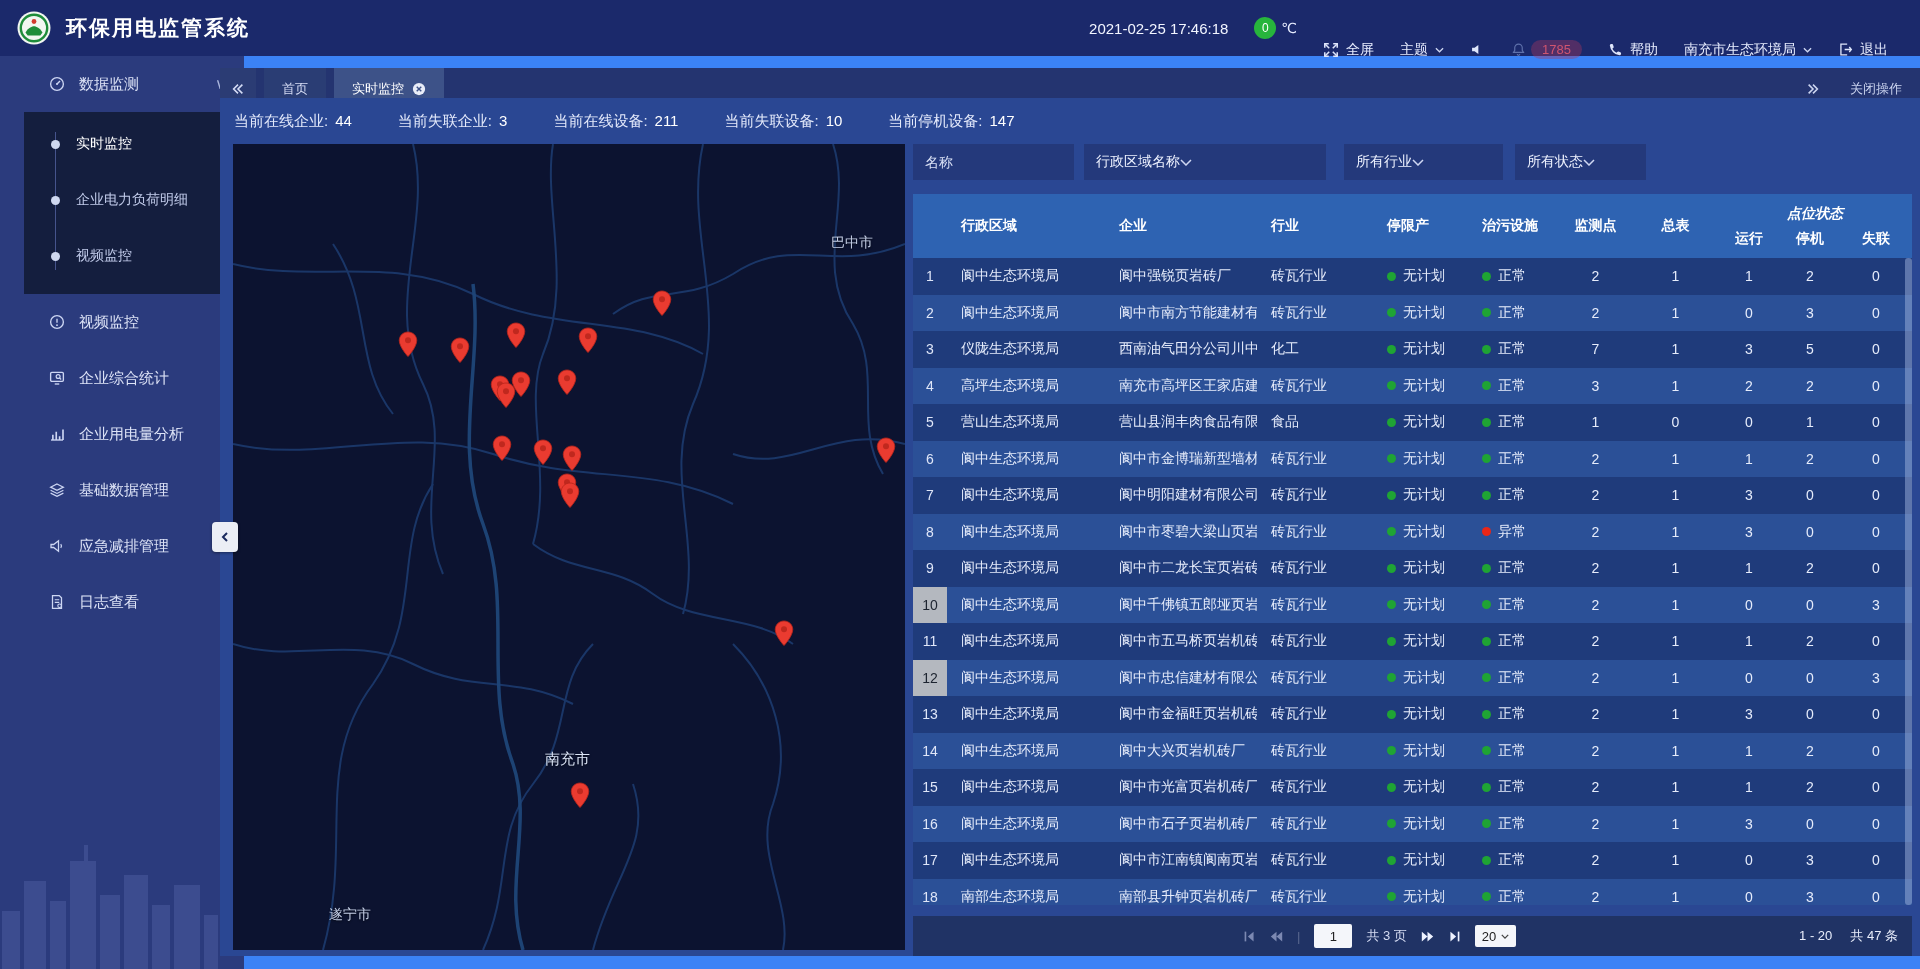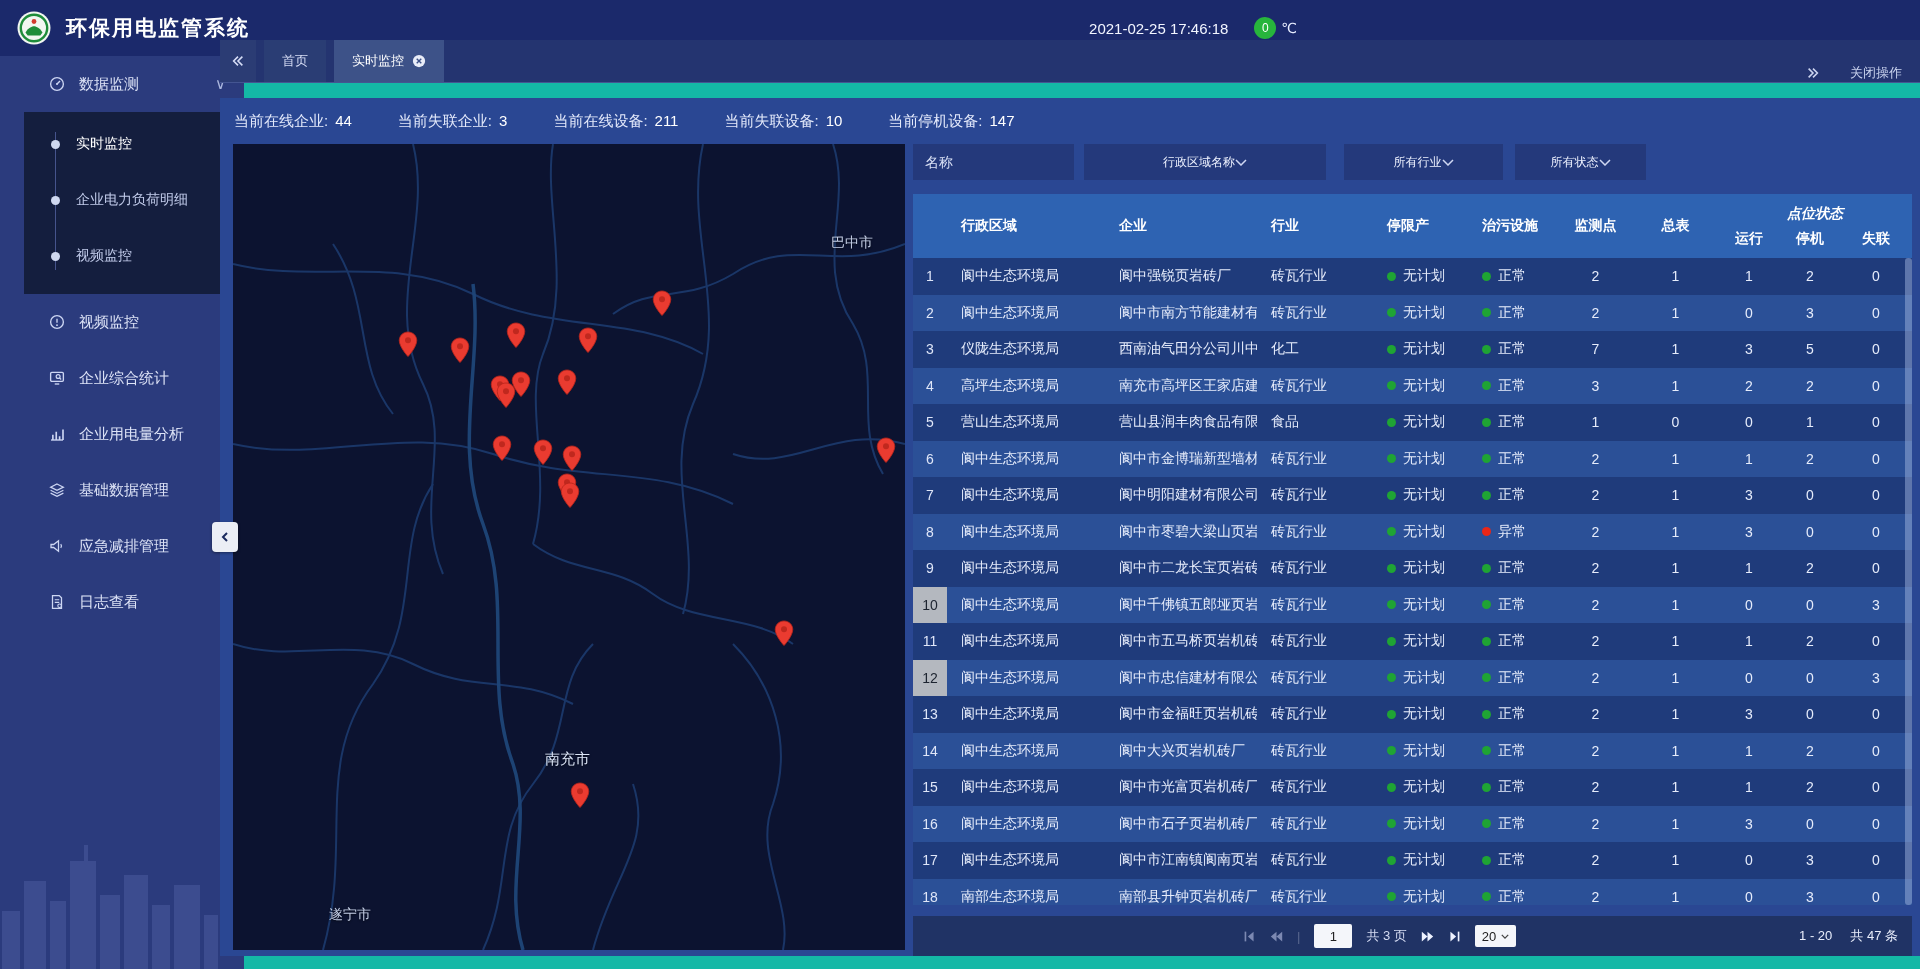--- a/index.html
+++ b/index.html
@@ -1,16 +1,16 @@
 <!DOCTYPE html>
 <html><head>
 <meta charset="utf-8">
 <style>
   html,body{margin:0;padding:0;background:#0e1430;}
-  .app{position:relative;width:1920px;height:969px;background:#14b8a6;overflow:hidden;
+  .app{position:relative;width:1920px;height:969px;background:#3b82f6;overflow:hidden;
        font-family:"Liberation Sans","DejaVu Sans",sans-serif;color:#fff;}
   
   .topbar{position:absolute;left:0;top:0;right:0;height:56px;background:#1b296b;display:flex;align-items:center;}
   .brand{display:flex;align-items:center;gap:14px;padding-left:16px;}
   .logo{width:36px;height:36px;flex:0 0 auto;}
   .app-title{font-size:21px;font-weight:bold;letter-spacing:2px;}
   .topbar-right{margin-left:auto;display:flex;align-items:center;gap:26px;padding-right:32px;font-size:14px;color:#e8edff;}
   .datetime{font-size:15px;color:#f2f5ff;}
   .temp{display:flex;align-items:center;gap:5px;}
   .temp-badge{width:22px;height:22px;border-radius:50%;background:#27b53c;display:flex;align-items:center;justify-content:center;font-size:12px;color:#fff;}
@@ -26,43 +26,43 @@
   .mi-caret{margin-left:auto;color:#aab6dd;font-size:15px;}
   .submenu{background:#141e3e;position:relative;padding:4px 0 10px 0;}
   .submenu::before{content:"";position:absolute;left:31px;top:20px;bottom:24px;width:1px;background:#46548c;}
   .submenu-item{height:56px;display:flex;align-items:center;padding-left:52px;font-size:14px;color:#c2cceb;position:relative;cursor:pointer;}
   .submenu-item::before{content:"";position:absolute;left:27px;top:24px;width:9px;height:9px;border-radius:50%;background:#cfd8f0;}
   .submenu-item.active{color:#ffffff;}
   .skyline{position:absolute;left:0;bottom:0;width:220px;opacity:.45;}
   .collapse-handle{position:absolute;left:212px;top:522px;width:26px;height:30px;background:#ebeef5;border-radius:4px;
        display:flex;align-items:center;justify-content:center;z-index:6;cursor:pointer;box-shadow:0 1px 3px rgba(0,0,0,.4);}
   
-  .tabbar{position:absolute;left:220px;top:40px;right:0;height:42px;background:#243470;display:flex;align-items:flex-end;border-bottom:1px solid rgba(130,150,210,.35);}
+  .tabbar{position:absolute;left:220px;top:68px;right:0;height:42px;background:#243470;display:flex;align-items:center;border-bottom:1px solid rgba(130,150,210,.35);}
   .tab-collapse{width:36px;height:42px;background:#2b3c74;display:flex;align-items:center;justify-content:center;color:#d5dcf5;cursor:pointer;}
   .tab{height:42px;display:flex;align-items:center;gap:8px;padding:0 18px;font-size:13px;color:#d6ddf5;background:#2a3d74;margin-left:8px;cursor:pointer;}
   .tab.active{background:#3d5288;color:#fff;}
   .tabbar-right{margin-left:auto;display:flex;align-items:center;gap:30px;padding-right:18px;color:#ccd5f0;font-size:13px;}
   
   .content{position:absolute;left:220px;top:98px;width:1700px;height:858px;background:#2a4793;}
   .stats{position:absolute;left:14px;top:0;height:46px;display:flex;align-items:center;gap:46px;font-size:15px;}
   .stat-label{color:#e3e9fb;}
   .stat-value{color:#ffffff;margin-left:7px;}
   
   .map{position:absolute;left:13px;top:46px;width:672px;height:806px;background:#0c1330;overflow:hidden;cursor:grab;}
   .map-label{position:absolute;color:#c5cfe6;font-size:14px;text-shadow:0 1px 2px rgba(0,0,0,.6);}
   .map-label.big{color:#dde6f8;font-size:15px;}
   .pin{position:absolute;width:20px;height:27px;margin-left:-10px;margin-top:-26px;cursor:pointer;}
   
   .right-panel{position:absolute;left:693px;top:46px;right:0;height:812px;}
   .filters{position:absolute;top:0;left:0;right:8px;height:24px;}
   .f-input{position:absolute;left:0;top:0;width:137px;height:36px;background:#24397b;border:0;outline:none;color:#fff;
        padding:0 12px;font-size:14px;font-family:inherit;}
   .f-input::placeholder{color:#d9e0f5;opacity:1;}
-  .f-select{position:absolute;top:0;height:36px;background:#24397b;display:flex;align-items:center;justify-content:center;
-       padding:0 12px;font-size:12px;color:#eef2ff;cursor:pointer;box-sizing:border-box;}
+  .f-select{position:absolute;top:0;height:36px;background:#24397b;display:flex;align-items:center;justify-content:flex-start;
+       padding:0 12px;font-size:14px;color:#eef2ff;cursor:pointer;box-sizing:border-box;}
   #f-region{left:171px;width:242px;}
   #f-industry{left:431px;width:159px;}
   #f-status{left:602px;width:131px;}
   
   .table{position:absolute;top:50px;left:0;right:8px;bottom:51px;overflow:hidden;
        --cols:34px 158px 152px 112px 97px 92px 75px 85px 62px 60px 72px;}
   .thead{height:64px;background:#2e63b2;display:grid;grid-template-columns:var(--cols);align-items:center;
        font-size:14px;font-weight:bold;color:#fff;}
   .th{white-space:nowrap;}
   .th.tl{padding-left:14px;}

